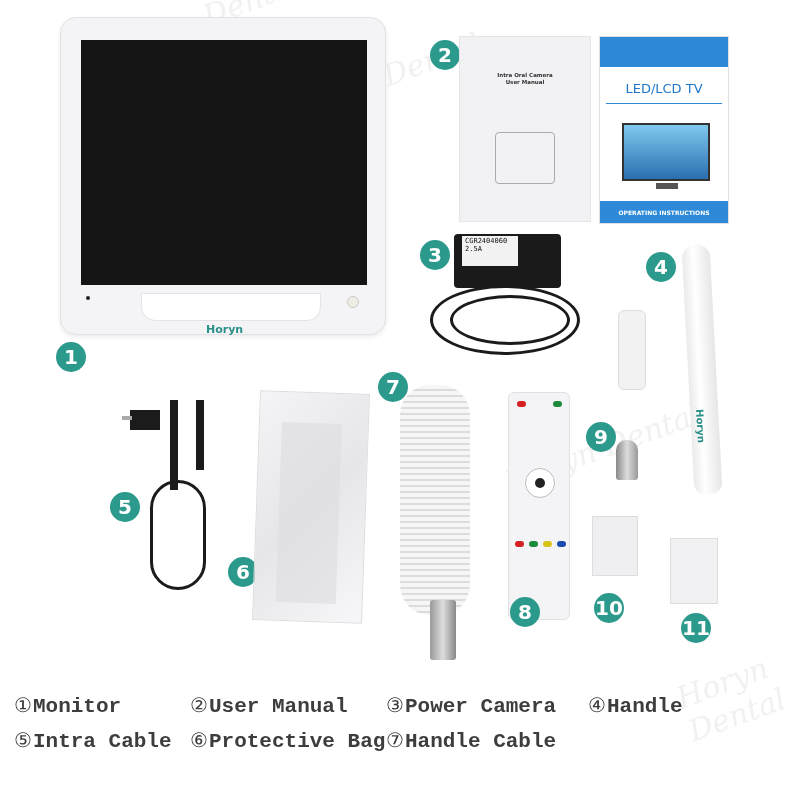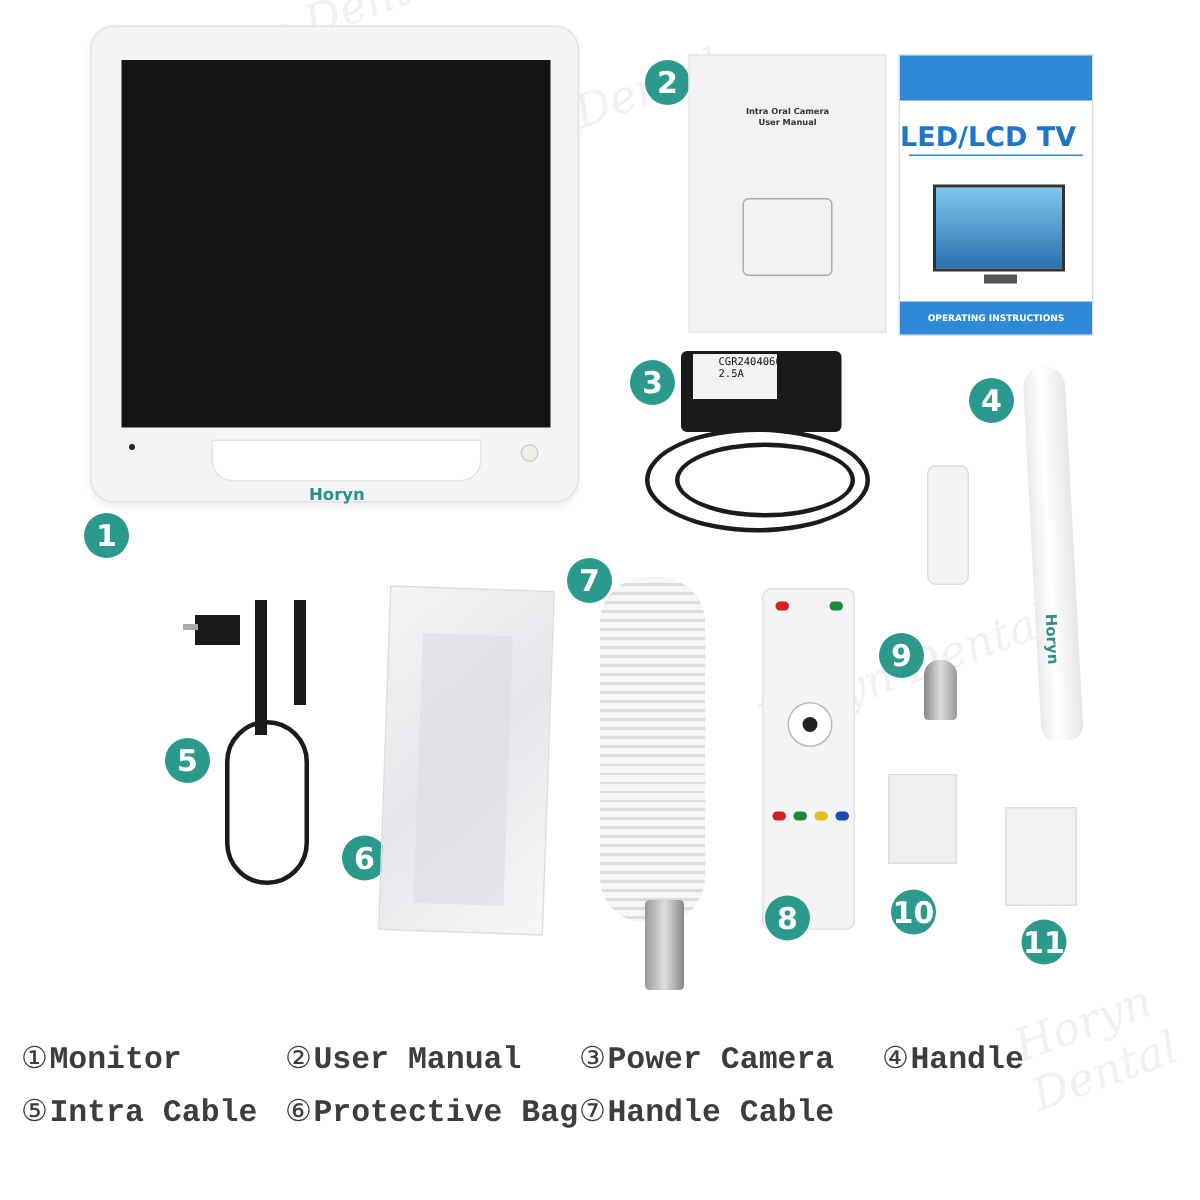--- a/index.html
+++ b/index.html
@@ -13,28 +13,28 @@
 .mon-handle{position:absolute;left:80px;top:275px;width:180px;height:28px;background:#fff;border-radius:0 0 14px 14px;border:1px solid #e4e4e8}
 .mon-dot{position:absolute;left:25px;top:278px;width:4px;height:4px;background:#222;border-radius:50%}
 .mon-btn{position:absolute;left:286px;top:278px;width:12px;height:12px;background:#f0ede4;border-radius:50%;border:1px solid #ccc}
 .mon-logo{position:absolute;left:145px;top:305px;font-size:11px;font-weight:bold;color:#2b8f88}
 
 .manual1{left:459px;top:36px;width:132px;height:186px;background:#f2f2f4;border:1px solid #e6e6e8}
 .manual1 .t{position:absolute;left:0;width:100%;top:35px;text-align:center;font-size:5.5px;font-weight:bold;color:#333;line-height:1.2}
 .manual1 .draw{position:absolute;left:35px;top:95px;width:60px;height:52px;border:1px solid #aaa;border-radius:4px}
 .manual2{left:599px;top:36px;width:130px;height:188px;background:#fff;border:1px solid #e0e0e0}
 .m2-top{position:absolute;left:0;top:0;width:100%;height:30px;background:#2e8ad8}
-.m2-title{position:absolute;left:0;width:100%;top:44px;color:#1f76c9;font-weight:bold;font-size:18px}
+.m2-title{position:absolute;left:0;width:100%;top:44px;text-align:center;color:#1f76c9;font-weight:normal;font-size:13px}
 .m2-line{position:absolute;left:6px;right:6px;top:66px;height:1px;background:#2e8ad8}
 .m2-tv{position:absolute;left:22px;top:86px;width:88px;height:58px;background:linear-gradient(#7fc8ee,#2a6fb0);border:2px solid #333}
 .m2-stand{position:absolute;left:56px;top:146px;width:22px;height:6px;background:#555}
 .m2-bot{position:absolute;left:0;bottom:0;width:100%;height:22px;background:#2e8ad8;color:#fff;font-size:6px;font-weight:bold;display:flex;align-items:center;justify-content:center}
 
 .adapter{left:454px;top:234px;width:107px;height:54px;background:#1a1a1a;border-radius:4px}
-.adapter .label{position:absolute;left:8px;top:2px;width:56px;height:30px;background:#f2f2f2;font-size:7px;line-height:1.2;padding:1px 17px;color:#111;font-family:"DejaVu Sans Mono",monospace}
+.adapter .label{position:absolute;left:8px;top:2px;width:56px;height:30px;background:#f2f2f2;font-size:7px;line-height:1.2;padding:1px 3px;color:#111;font-family:"DejaVu Sans Mono",monospace}
 .cable-loop{position:absolute;border:3px solid #1b1b1b;border-radius:50%}
 
 .handpiece{left:688px;top:244px;width:28px;height:250px;background:linear-gradient(90deg,#eaeaea,#fff 40%,#e6e6e6);border-radius:14px 14px 10px 10px;transform:rotate(-3deg)}
 .handpiece .logo{position:absolute;left:4px;top:165px;writing-mode:vertical-rl;font-size:10px;font-weight:bold;color:#2b8f88}
 .holder{left:618px;top:310px;width:28px;height:80px;background:#f2f2f2;border-radius:6px;border:1px solid #ddd}
 
 .bag{left:256px;top:392px;width:110px;height:230px;background:linear-gradient(135deg,#f4f4f6,#e6e6ea,#f7f7f9);border:1px solid #ddd;transform:rotate(2deg)}
 .bag .inner{position:absolute;left:22px;top:30px;width:60px;height:180px;background:rgba(220,220,225,.6)}
 
 .coil{left:400px;top:385px;width:70px;height:230px;background:repeating-linear-gradient(#f6f6f6 0 4px,#dcdcdc 4px 6px);border-radius:30px}

